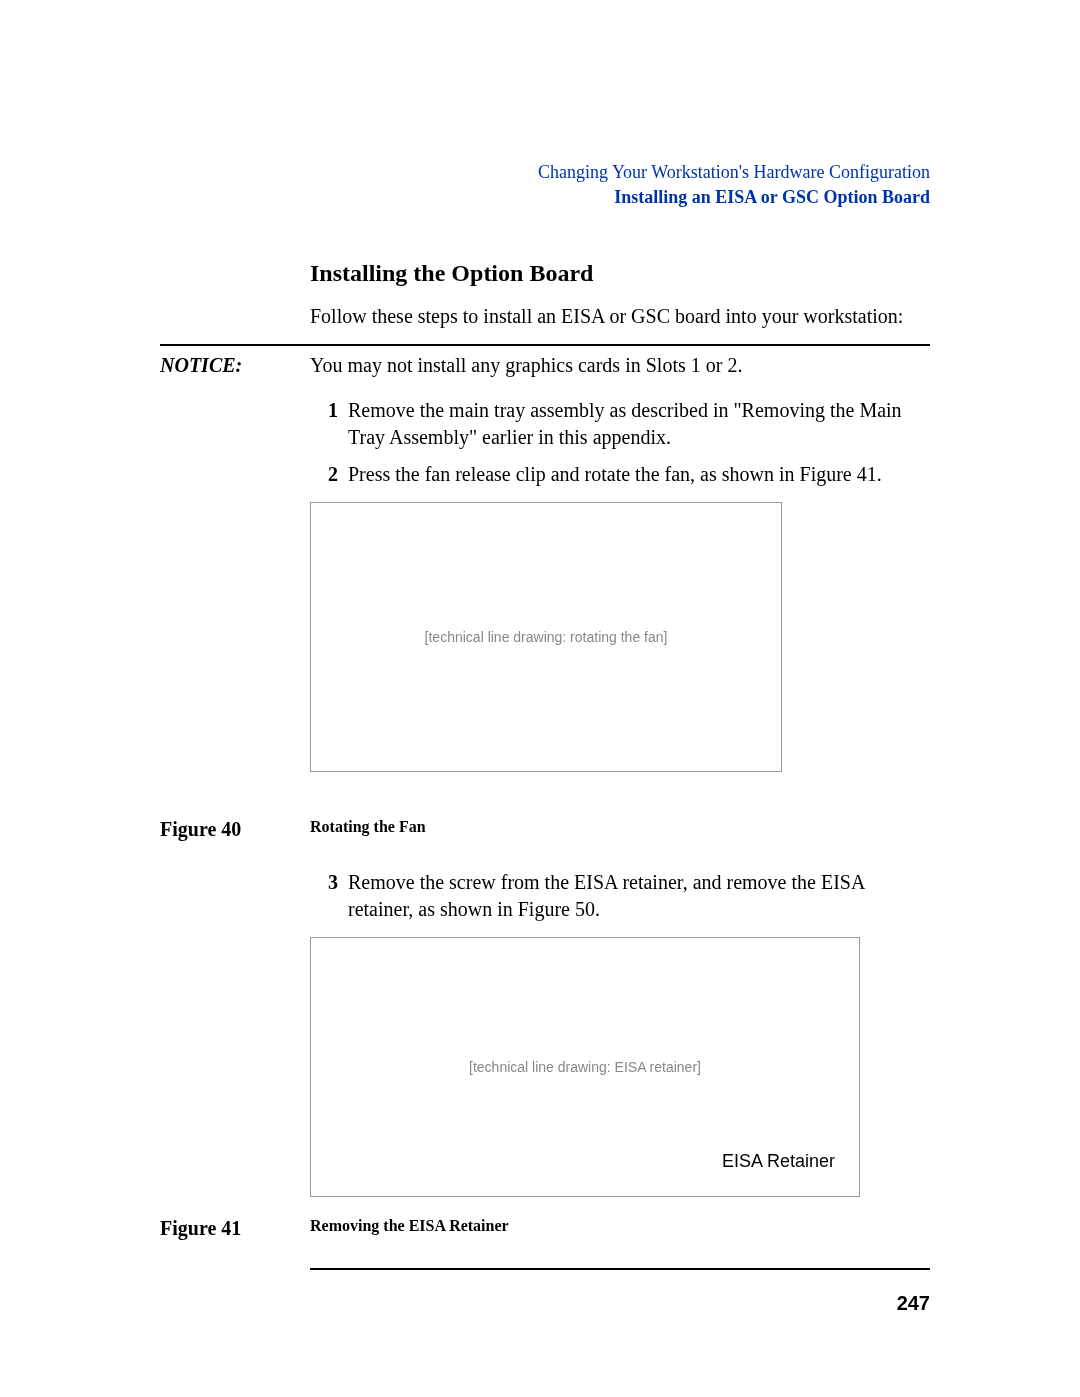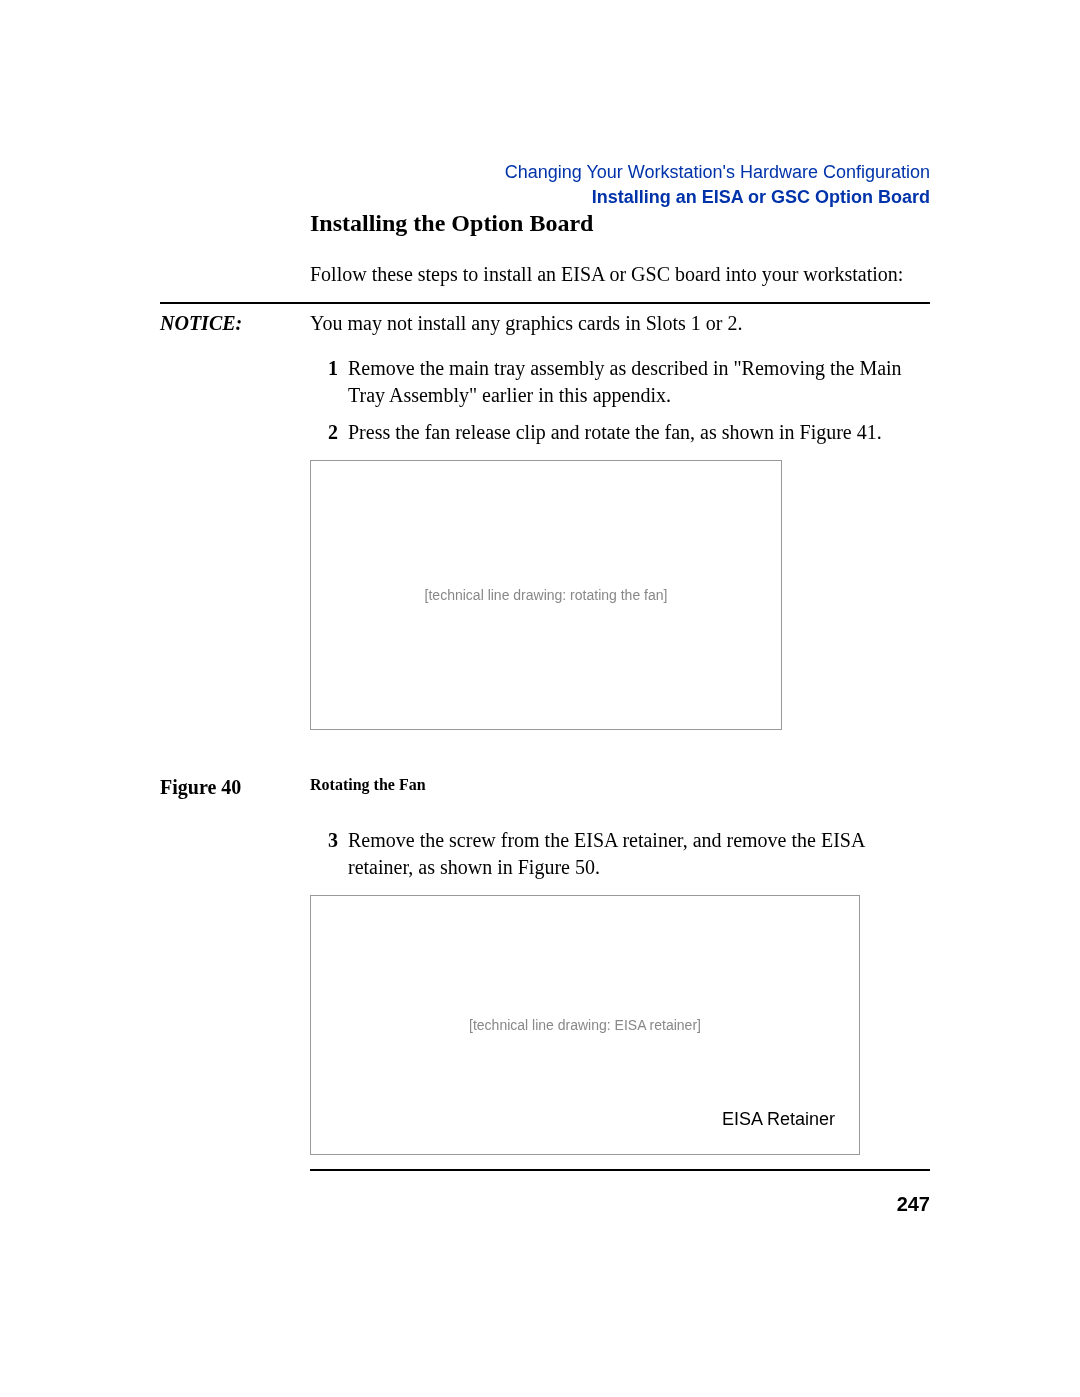--- a/index.html
+++ b/index.html
@@ -12,34 +12,35 @@
     position: relative;
   }
   .page {
     position: absolute;
     left: 160px;
     top: 160px;
     width: 770px;
   }
   .header-right {
     text-align: right;
-    font-family: Liberation Sans, sans-serif;
+    font-family: Liberation Serif, serif;
     font-size: 18px;
     line-height: 1.4;
+    margin-bottom: 50px;
   }
   .header-chapter { color: #0033aa; }
   .header-section { color: #0033aa; font-weight: bold; }
   .content-col {
     margin-left: 150px;
     width: 620px;
   }
   .section-heading {
     font-size: 24px;
     font-weight: bold;
-    margin-bottom: 26px;
+    margin-bottom: 18px;
   }
   .intro-para {
     font-size: 20px;
     margin-bottom: 16px;
   }
   .rule-above {
     border-top: 2px solid #000;
     margin-top: 6px;
     padding-top: 8px;
     margin-left: 0;
@@ -189,19 +190,23 @@
       </li>
     </ol>
 
     <div class="figure-box">
       <div class="figure-placeholder fig2">
         <span>[technical line drawing: EISA retainer]</span>
         <span class="fig2-callout">EISA Retainer</span>
       </div>
     </div>
 
+    <div class="figure-caption-row tight">
+      <span class="fig-label">Figure 41</span>
+      <span class="fig-title">Removing the EISA Retainer</span>
+    </div>
 
     <div class="bottom-rule"></div>
 
     <div class="page-num">247</div>
   </div>
 
 </div>
 
 </body></html>

